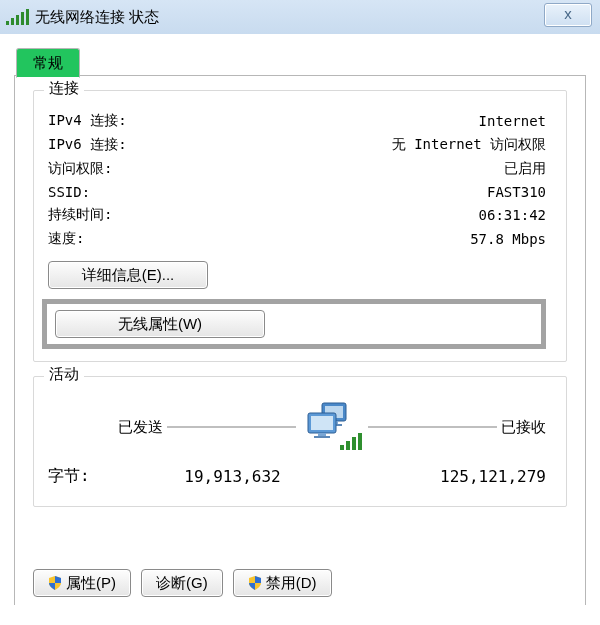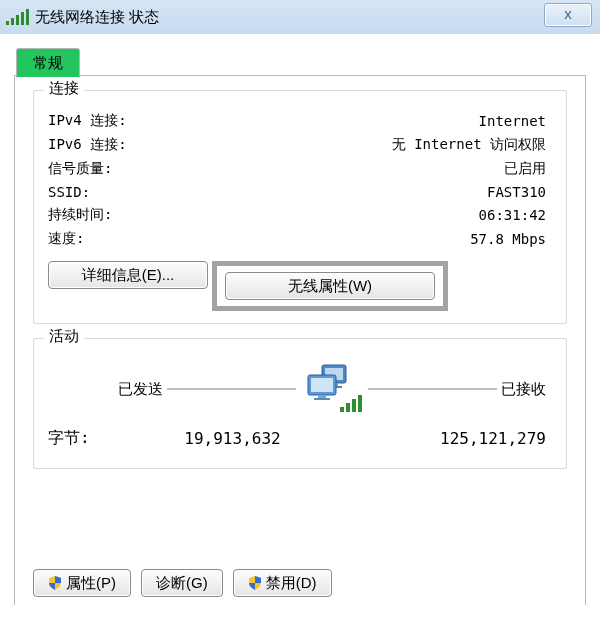--- a/index.html
+++ b/index.html
@@ -171,20 +171,21 @@
     text-align: center;
     cursor: pointer;
     box-sizing: border-box;
   }
   .btn.long { width: 160px; }
   .btn.wide { width: 210px; }
   .buttonrow {
     display: flex;
     gap: 10px;
     margin-top: 10px;
+    flex-direction: column;
   }
   .redbox {
     border: 5px solid #a3a3a3;
     padding: 6px 8px;
     margin-left: -6px;
     display: inline-block;
   }
   
   .activity-row {
     display: flex;
@@ -266,21 +267,21 @@
 
         <div class="kv">
           <span class="k">IPv4 连接:</span>
           <span class="v">Internet</span>
         </div>
         <div class="kv">
           <span class="k">IPv6 连接:</span>
           <span class="v">无 Internet 访问权限</span>
         </div>
         <div class="kv">
-          <span class="k">信号质量:</span>
+          <span class="k">访问权限:</span>
           <span class="v">已启用</span>
         </div>
         <div class="kv">
           <span class="k">SSID:</span>
           <span class="v">FAST310</span>
         </div>
         <div class="kv">
           <span class="k">持续时间:</span>
           <span class="v">06:31:42</span>
         </div>

